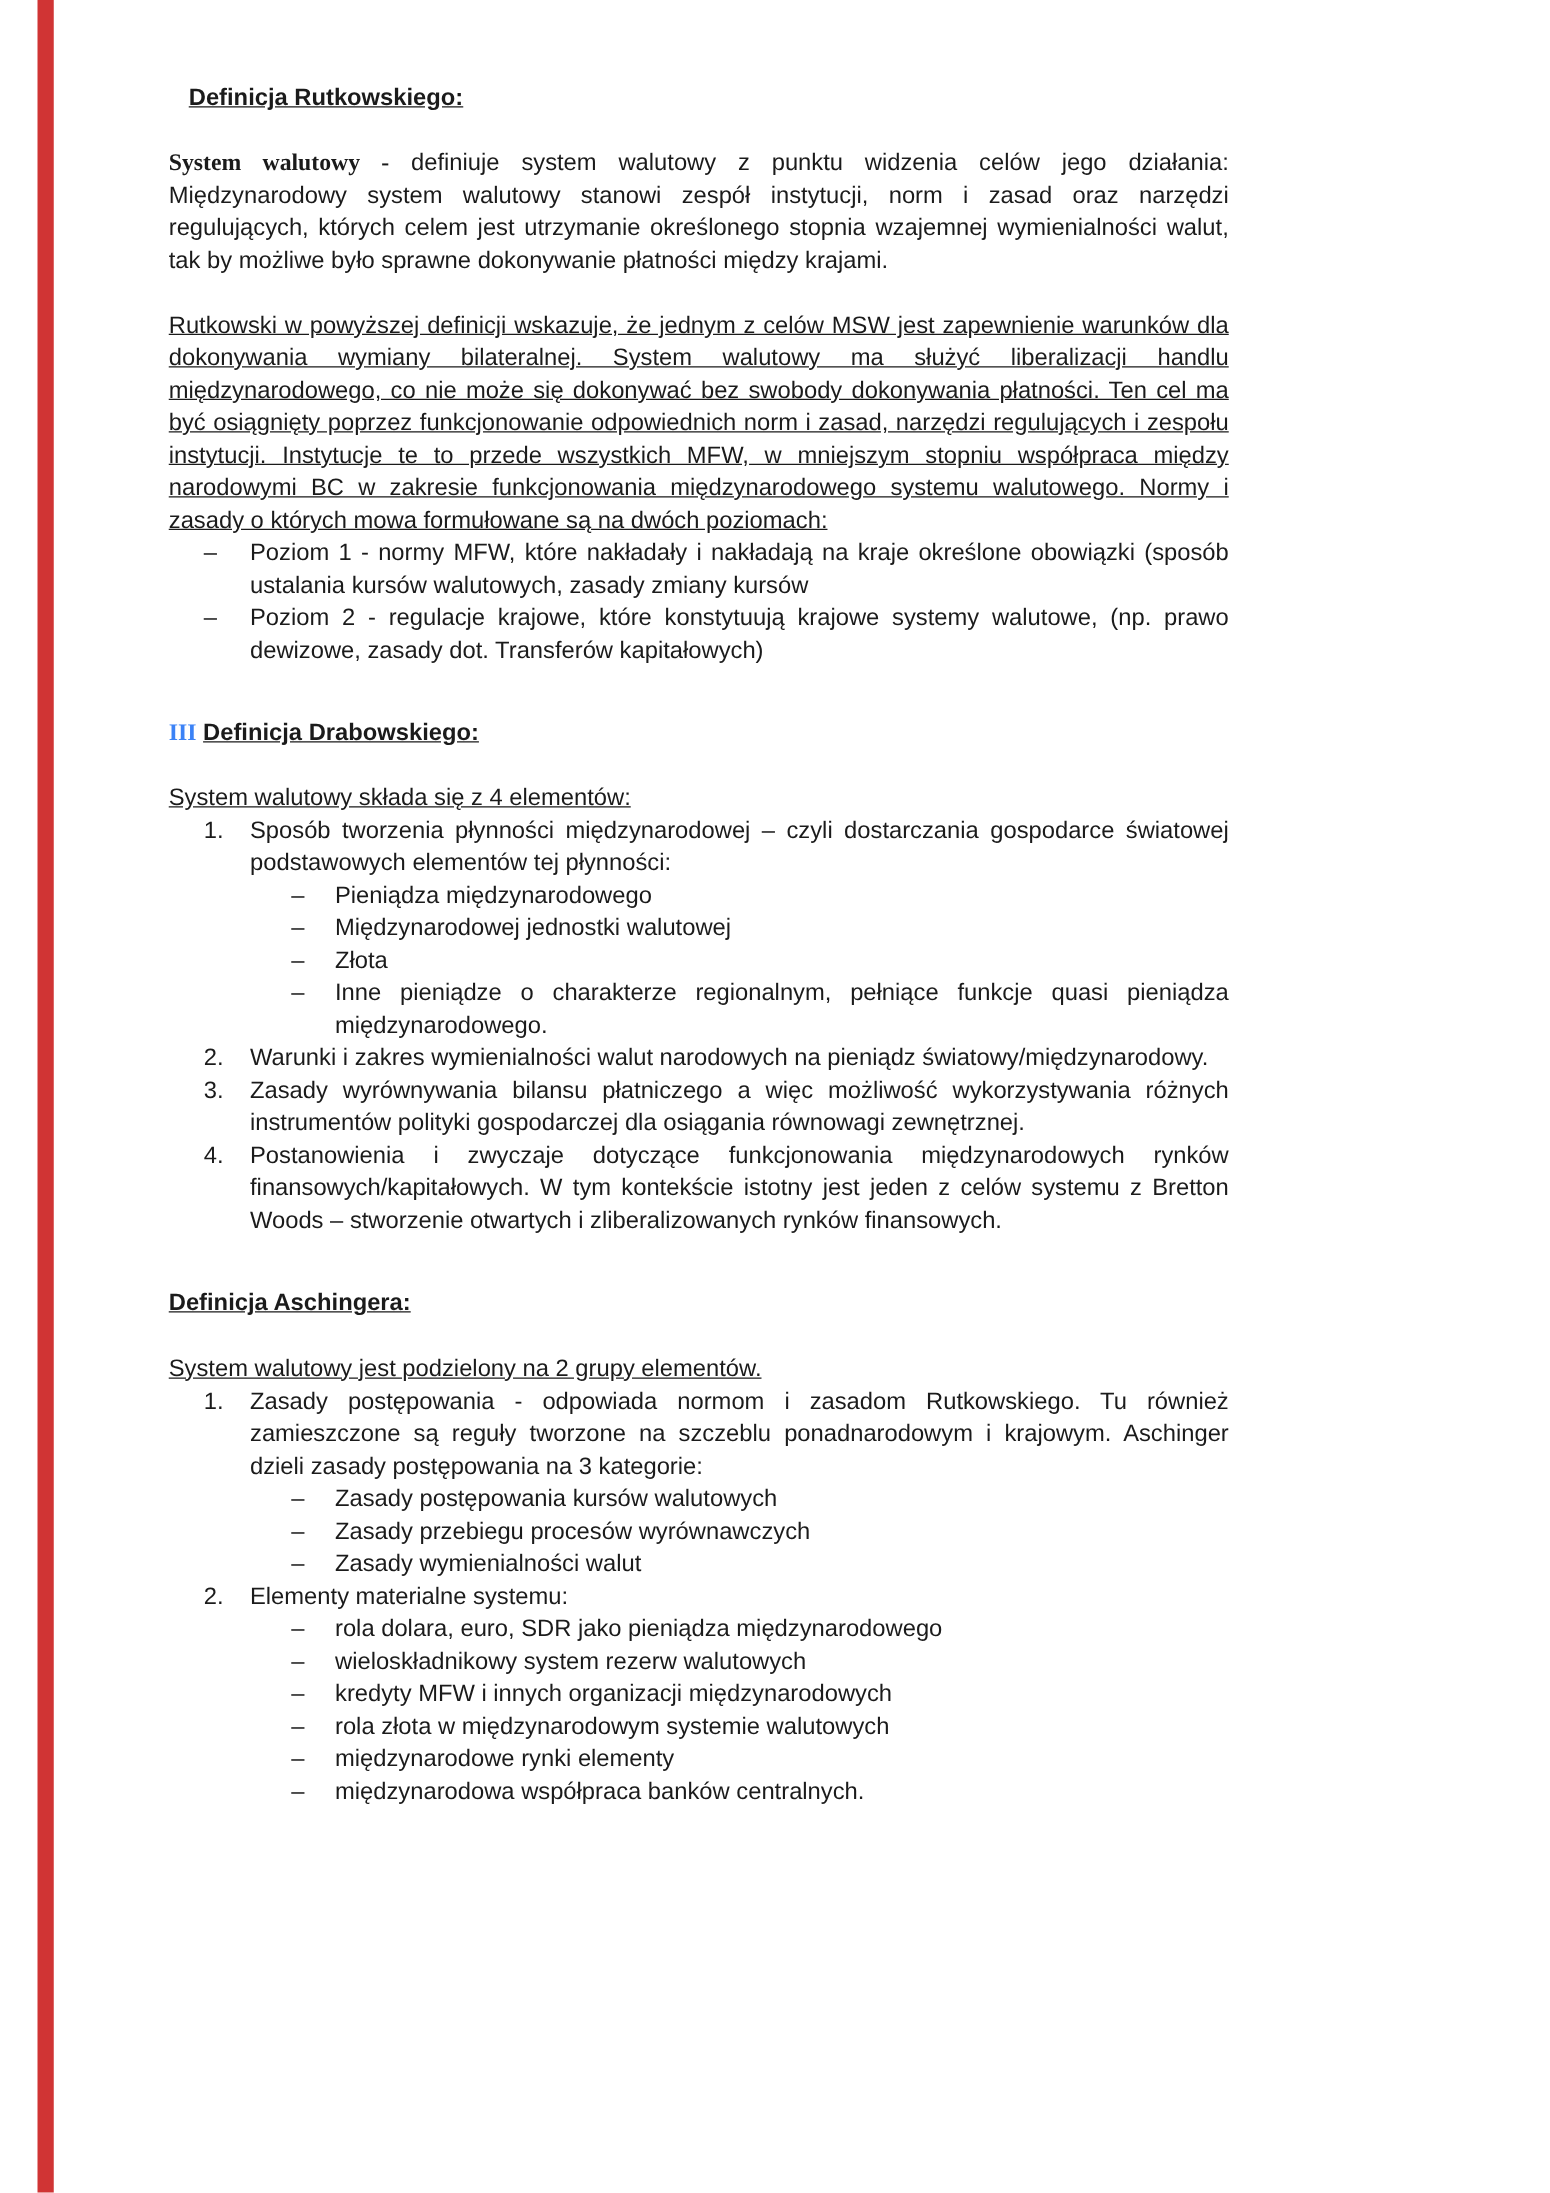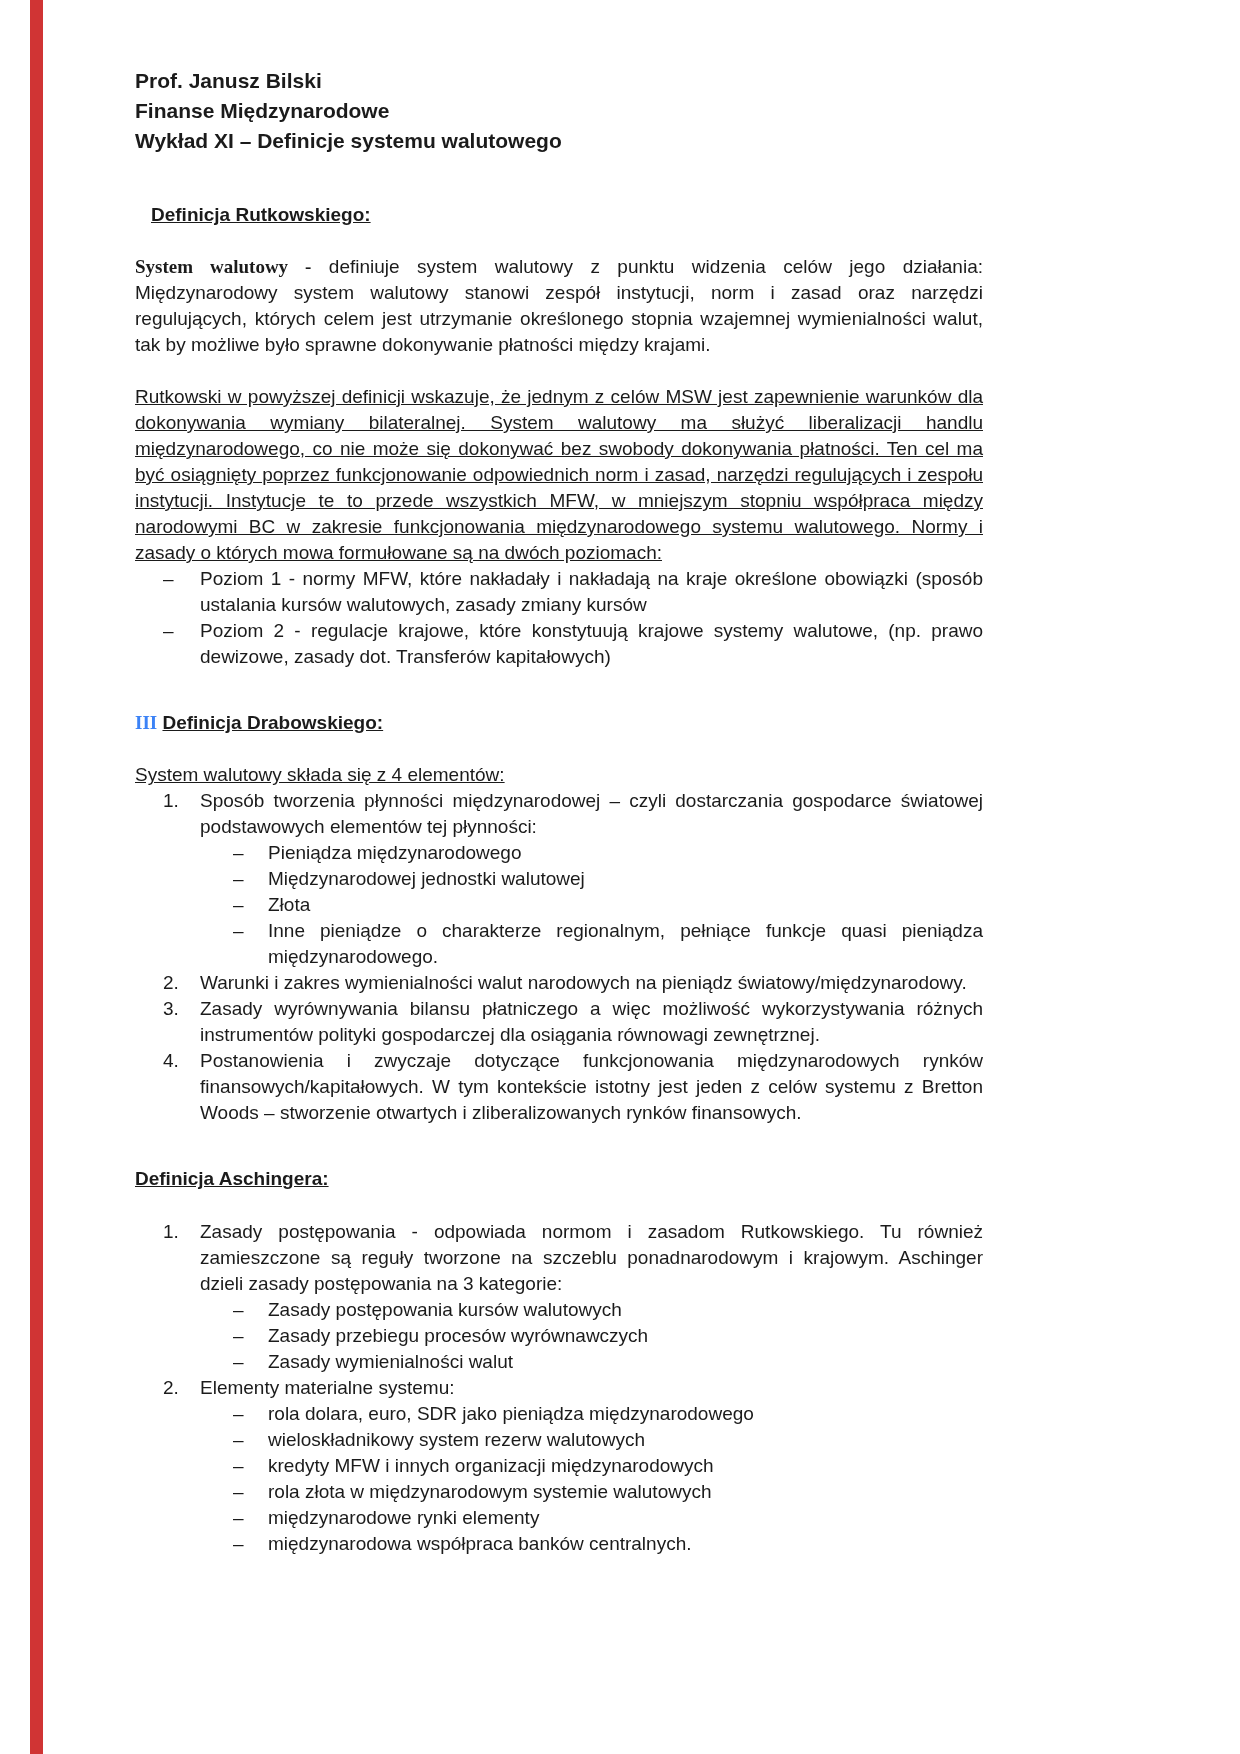--- a/index.html
+++ b/index.html
@@ -57,25 +57,20 @@
   .l2 .mk { width: 35px; margin-left: 98px; }
 </style>
 </head>
 <body>
 
 <div>
   <div class="stripe" style="background: rgb(208, 52, 52);"></div>
 
   <div class="content">
 
-    <div class="doc-header">
-      <p>Prof. Janusz Bilski</p>
-      <p>Finanse Międzynarodowe</p>
-      <p>Wykład XI – Definicje systemu walutowego</p>
-    </div>
 
     <p class="sec-head first"><span class="u">Definicja Rutkowskiego:</span></p>
 
     <p class="block"><span class="b">System walutowy -</span><span> definiuje system walutowy z punktu widzenia celów jego działania: Międzynarodowy system walutowy stanowi zespół instytucji, norm i zasad oraz narzędzi regulujących, których celem jest utrzymanie określonego stopnia wzajemnej wymienialności walut, tak by możliwe było sprawne dokonywanie płatności między krajami.</span></p>
 
     <p class="block tight">Rutkowski w powyższej definicji wskazuje, że jednym z celów MSW jest zapewnienie warunków dla dokonywania wymiany bilateralnej. System walutowy ma służyć liberalizacji handlu międzynarodowego, co nie może się dokonywać bez swobody dokonywania płatności. Ten cel ma być osiągnięty poprzez funkcjonowanie odpowiednich norm i zasad, narzędzi regulujących i zespołu instytucji. Instytucje te to przede wszystkich MFW, w mniejszym stopniu współpraca między narodowymi BC w zakresie funkcjonowania międzynarodowego systemu walutowego. Normy i zasady o których mowa formułowane są na dwóch poziomach:</p>
 
     <div class="item-list">
       <div class="li l1">
         <span class="mk">–</span>
@@ -135,20 +130,21 @@
         <div class="li l1">
           <span class="mk">4.</span>
           <span class="tx">Postanowienia i zwyczaje dotyczące funkcjonowania międzynarodowych rynków finansowych/kapitałowych. W tym kontekście istotny jest jeden z celów systemu z Bretton Woods – stworzenie otwartych i zliberalizowanych rynków finansowych.</span>
         </div>
       </div>
 
     </div>
 
     <p class="sec-head"><span class="u">Definicja Aschingera:</span></p>
 
+    <p class="block tight">System walutowy jest podzielony na 2 grupy elementów.</p>
 
     <div class="item-list">
 
       <div>
         <div class="li l1">
           <span class="mk">1.</span>
           <span class="tx">Zasady postępowania - odpowiada normom i zasadom Rutkowskiego. Tu również zamieszczone są reguły tworzone na szczeblu ponadnarodowym i krajowym. Aschinger dzieli zasady postępowania na 3 kategorie:</span>
         </div>
         <div class="li l2">
           <span class="mk">–</span>

